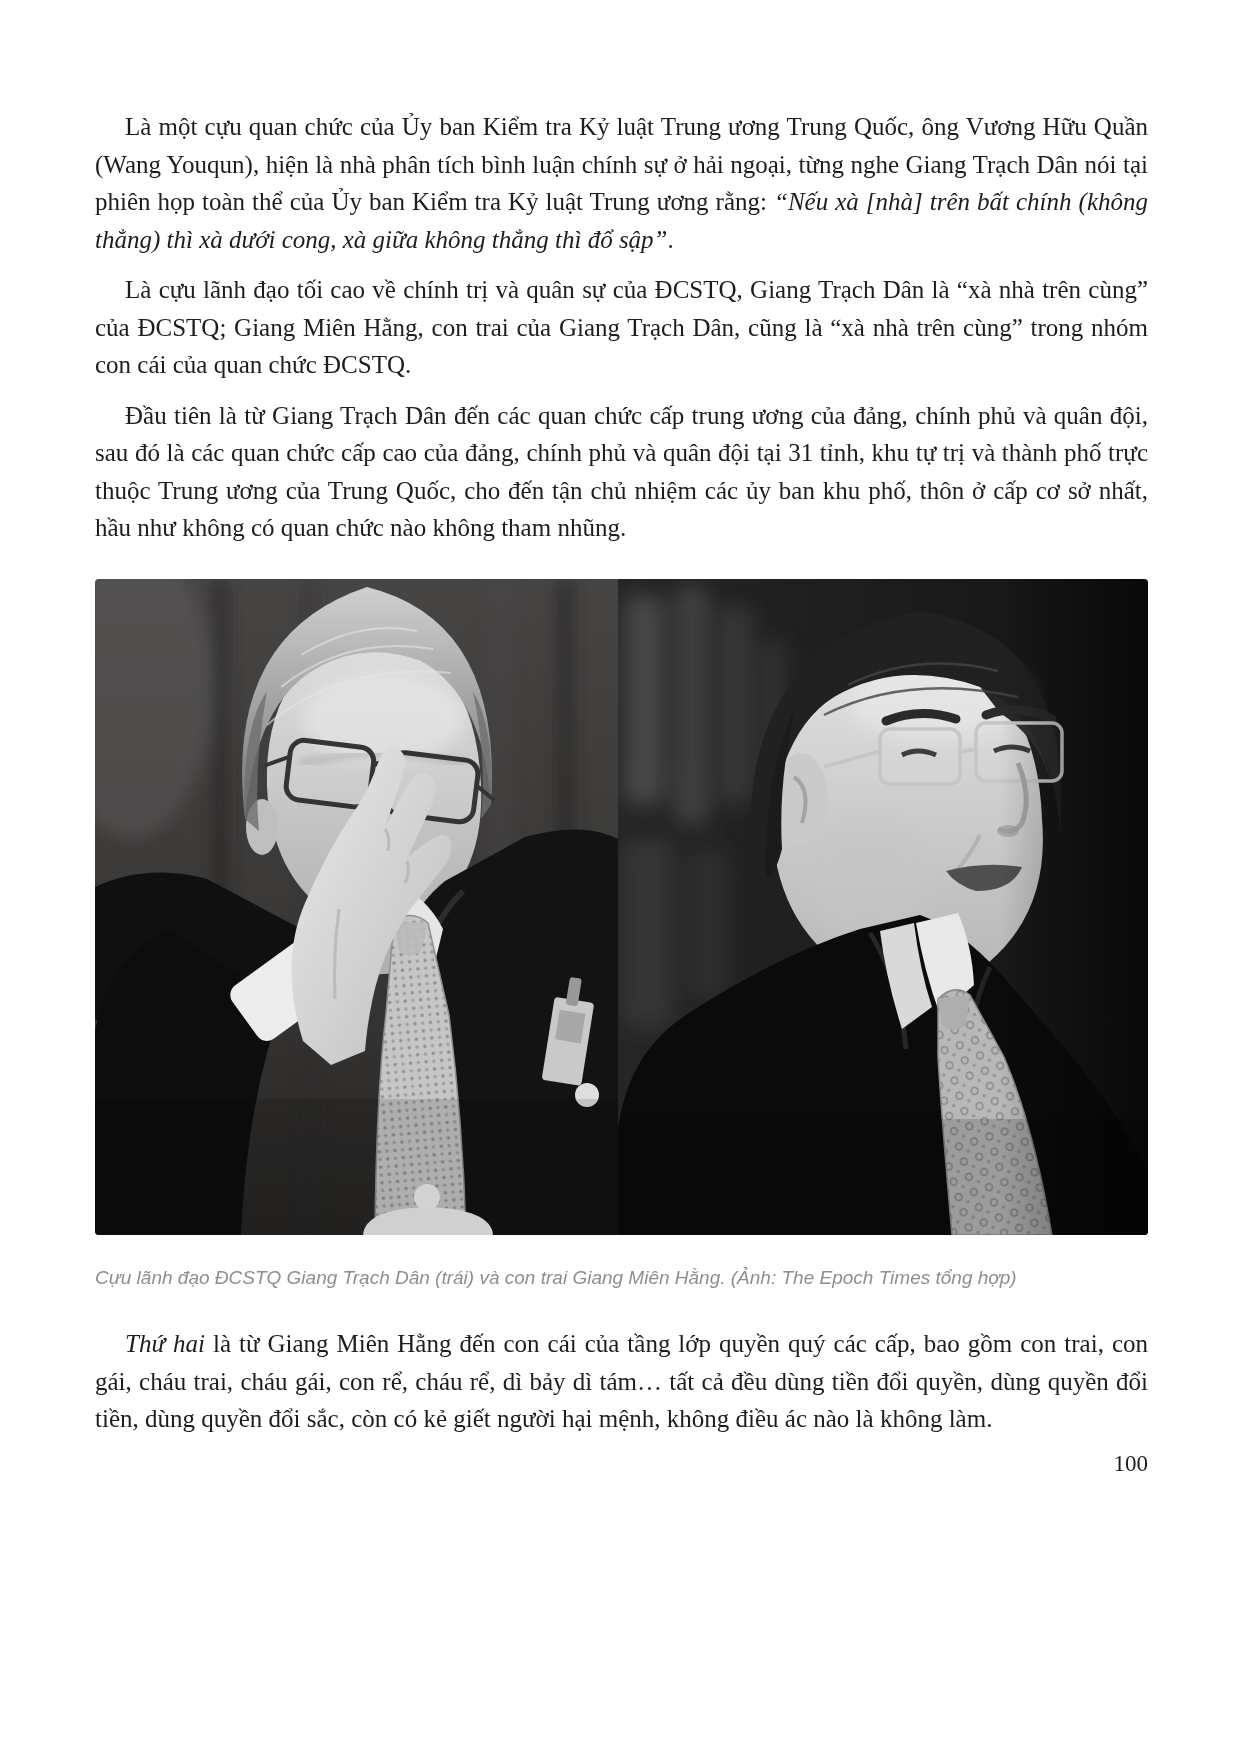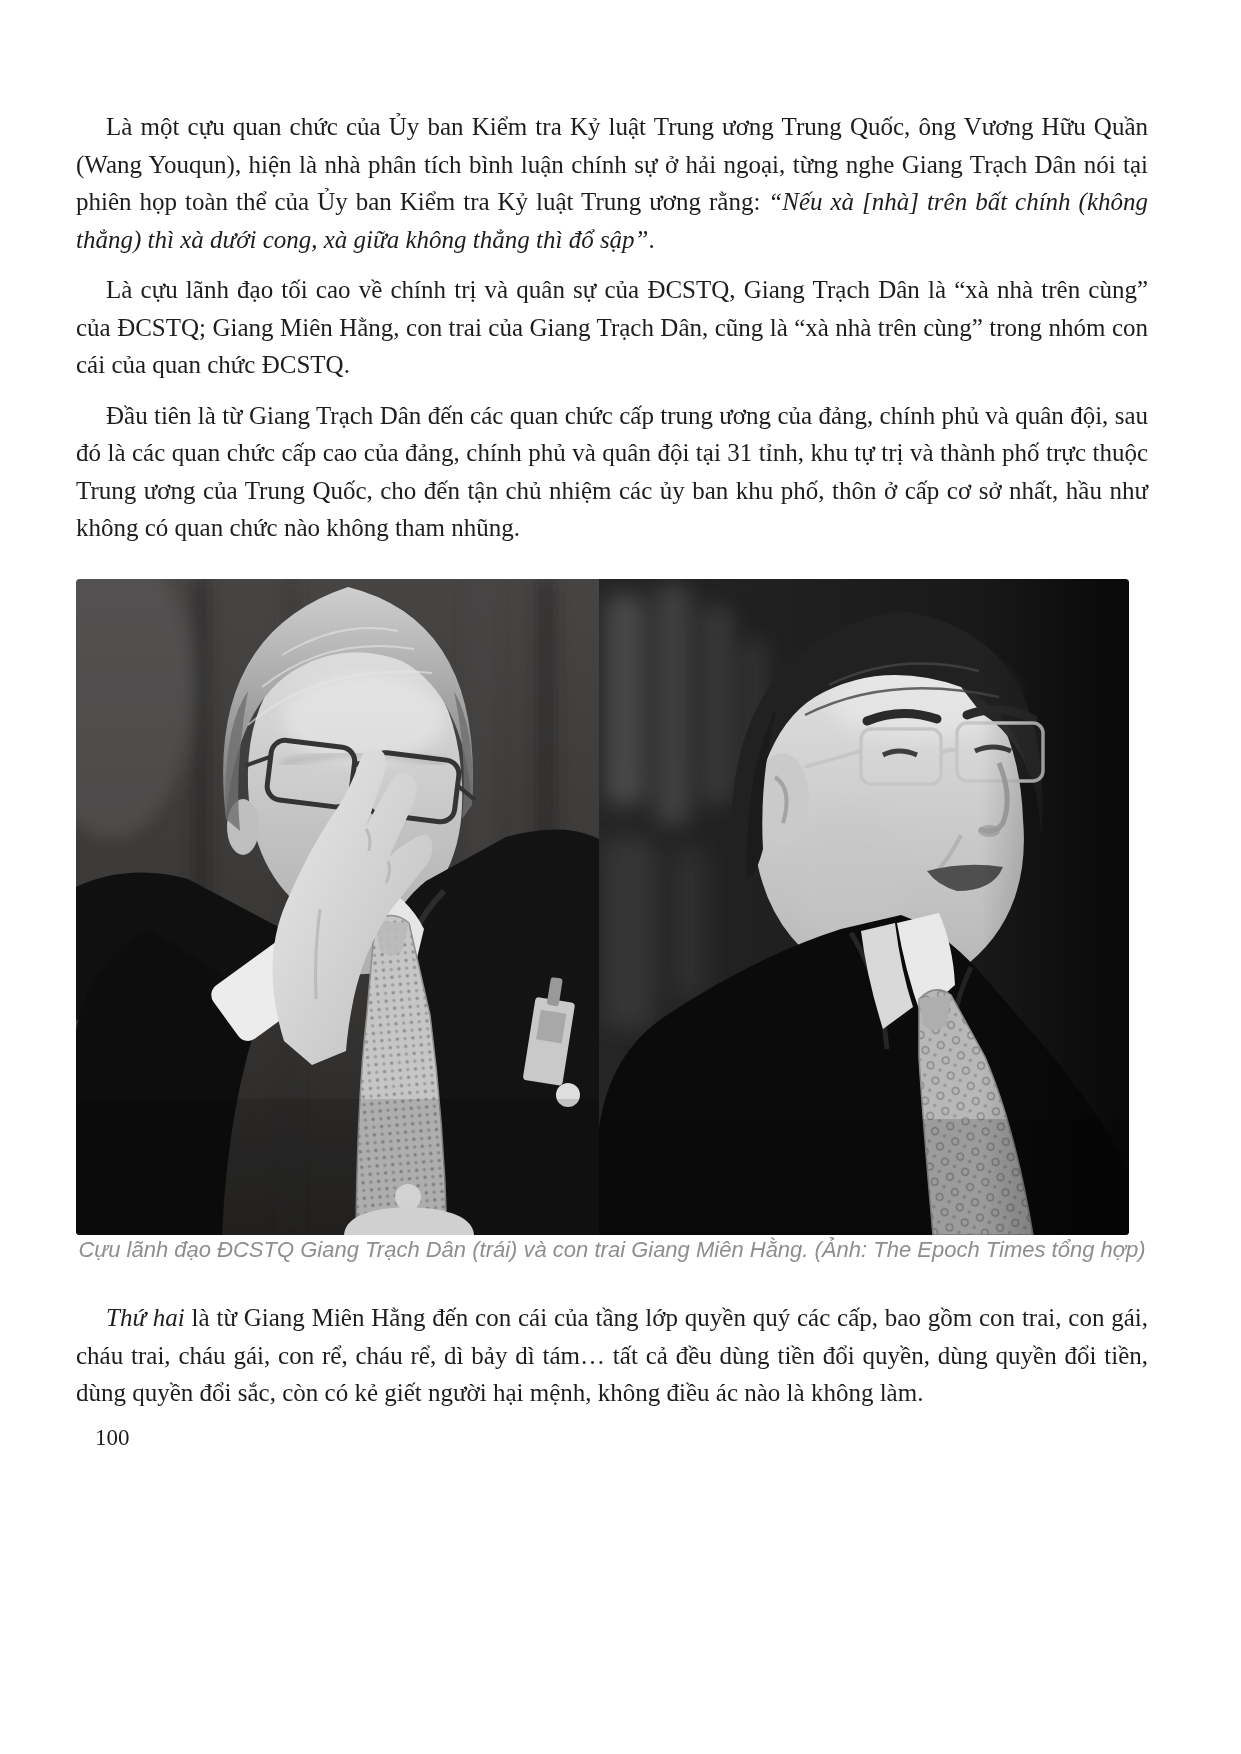--- a/index.html
+++ b/index.html
@@ -4,48 +4,48 @@
 <style>
   html, body { margin: 0; padding: 0; }
   body {
     width: 1241px;
     height: 1754px;
     background: var(--background, #ffffff);
     color: var(--text-color, #1d1d1d);
     font-family: "Liberation Serif", "DejaVu Serif", serif;
     overflow: hidden;
   }
-  .text-col { padding: 108px 93px 0 76px; }
+  .text-col { padding: 108px 93px 0 95px; }
   .para {
     margin: 0 0 13px 0;
     font-size: 25px;
     line-height: 1.5;
     text-align: justify;
     text-indent: 30px;
   }
   .para .em { font-style: italic; }
   .para .rm { font-style: normal; }
   .figure { margin: 32px 0 34px 0; }
   .photo-pair {
     display: flex;
     width: 1053px;
     height: 656px;
     border-radius: 4px;
     overflow: hidden;
   }
   .photo { display: block; height: 656px; }
   .caption {
-    text-align: center;
+    margin-top: 30px;
     font-family: "Liberation Sans", "DejaVu Sans", sans-serif;
     font-style: italic;
-    font-size: 22px;
+    font-size: 19px;
     line-height: 1.4;
     color: var(--caption-color, #8e8e8e);
   }
-  .pagenum-row { width: 1053px; margin-left: 95px; text-align: left; }
+  .pagenum-row { width: 1053px; margin-left: 95px; text-align: right; }
   .pagenum { font-size: 23px; color: var(--text-color, #1d1d1d); display: inline-block; }
 </style>
 </head>
 <body>
 
 <main class="page">
   <section class="text-col">
 
     <p class="para"><span class="rm">Là một cựu quan chức của Ủy ban Kiểm tra Kỷ luật Trung ương Trung Quốc, ông Vương Hữu Quần (Wang Youqun), hiện là nhà phân tích bình luận chính sự ở hải ngoại, từng nghe Giang Trạch Dân nói tại phiên họp toàn thể của Ủy ban Kiểm tra Kỷ luật Trung ương rằng: </span><span class="em">“Nếu xà [nhà] trên bất chính (không thẳng) thì xà dưới cong, xà giữa không thẳng thì đổ sập”</span><span class="rm">.</span></p>
     <p class="para"><span class="rm">Là cựu lãnh đạo tối cao về chính trị và quân sự của ĐCSTQ, Giang Trạch Dân là “xà nhà trên cùng” của ĐCSTQ; Giang Miên Hằng, con trai của Giang Trạch Dân, cũng là “xà nhà trên cùng” trong nhóm con cái của quan chức ĐCSTQ.</span></p>

